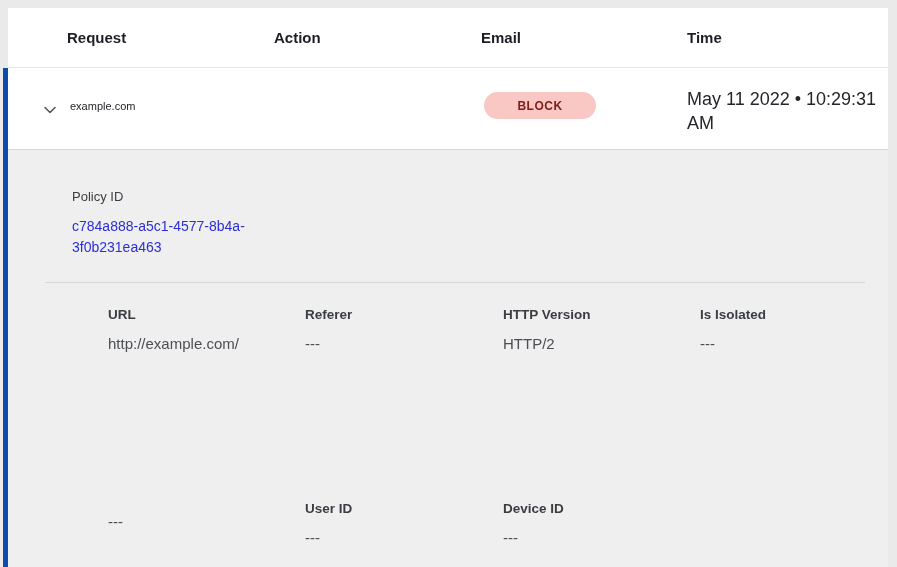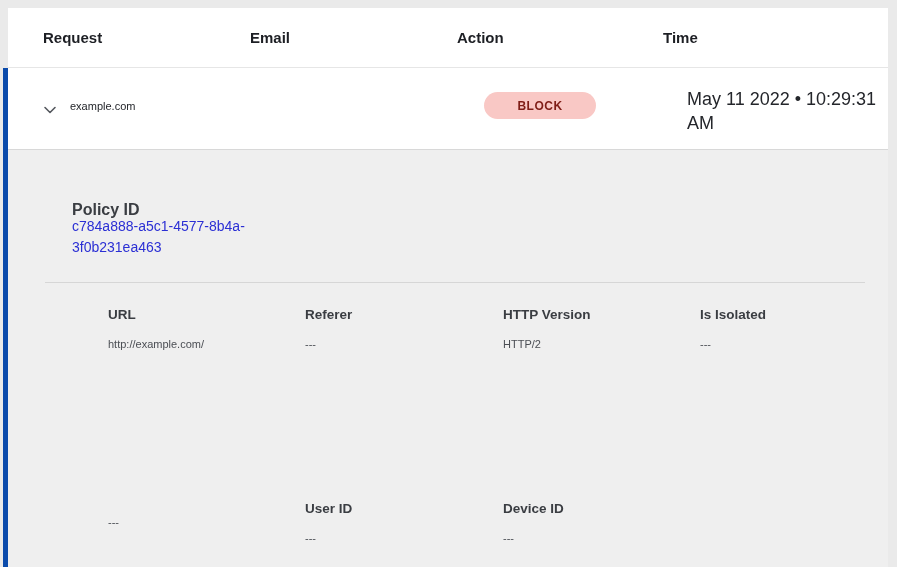--- a/index.html
+++ b/index.html
@@ -15,21 +15,21 @@
 
   .accent-bar {
     position:absolute; left:-5px; top:60px; width:5px; height:499px;
     background:#0b4bab;
   }
 
   
   .thead {
     height:60px; background:#ffffff;
     display:grid; grid-template-columns:207px 207px 206px 1fr;
-    padding-left:35px; box-sizing:border-box;
+    padding-left:59px; box-sizing:border-box;
     align-items:center;
     border-bottom:1px solid #e6e6e6;
   }
   .thead .col { font-size:15px; font-weight:700; color:#1d1f24; }
 
   
   .trow {
     position:relative; height:81px; background:#ffffff;
     border-bottom:1px solid #d8d8d8;
   }
@@ -51,52 +51,52 @@
   }
   .row-time {
     position:absolute; left:679px; top:19px; width:192px;
     font-size:18px; line-height:24px; color:#24262b;
   }
 
   
   .panel { position:relative; background:#efefef; height:417px; }
   .policy-label {
     position:absolute; left:64px; top:39px;
-    font-size:16px; font-weight:700; color:#3a3d42;margin-top:12px;
+    font-size:13px; font-weight:400; color:#3a3d42;
   }
   .policy-link {
     position:absolute; left:64px; top:66px; width:200px;
     font-size:14px; line-height:21px;
     color:#2b2fd4; text-decoration:none; cursor:pointer;
   }
   .divider {
     position:absolute; left:37px; top:132px; width:820px; height:0;
     border-top:1px solid #d6d6d6;
   }
   .fields-row {
     position:absolute; left:68px; right:0;
     display:grid; grid-template-columns:197px 198px 197px 1fr;margin-left:32px;
   }
   .fields-row.r1 { top:157px; }
   .fields-row.r2 { top:252px; }
   .fields-row.r3 { top:351px; }
   .f-label { font-size:13.5px; font-weight:700; color:#3a3d42; line-height:16px; }
-  .f-value { margin-top:13px; font-size:11px; color:#4b4e54; line-height:16px; }
+  .f-value { margin-top:13px; font-size:15px; color:#4b4e54; line-height:16px; }
 </style>
 </head>
 <body>
 
 <div class="card">
 
   <div class="accent-bar"></div>
 
   <div class="thead">
     <div class="col">Request</div>
+    <div class="col">Action</div>
     <div class="col">Email</div>
-    <div class="col">Action</div>
     <div class="col">Time</div>
   </div>
 
   <div class="trow">
     <div class="chevron">
       <svg width="16" height="16" viewBox="0 0 16 16">
         <polyline points="3,5.5 8,10.5 13,5.5" fill="none" stroke="#55585e" stroke-width="1.6" stroke-linecap="round" stroke-linejoin="round"></polyline>
       </svg>
     </div>
     <div class="req-name">example.com</div>

